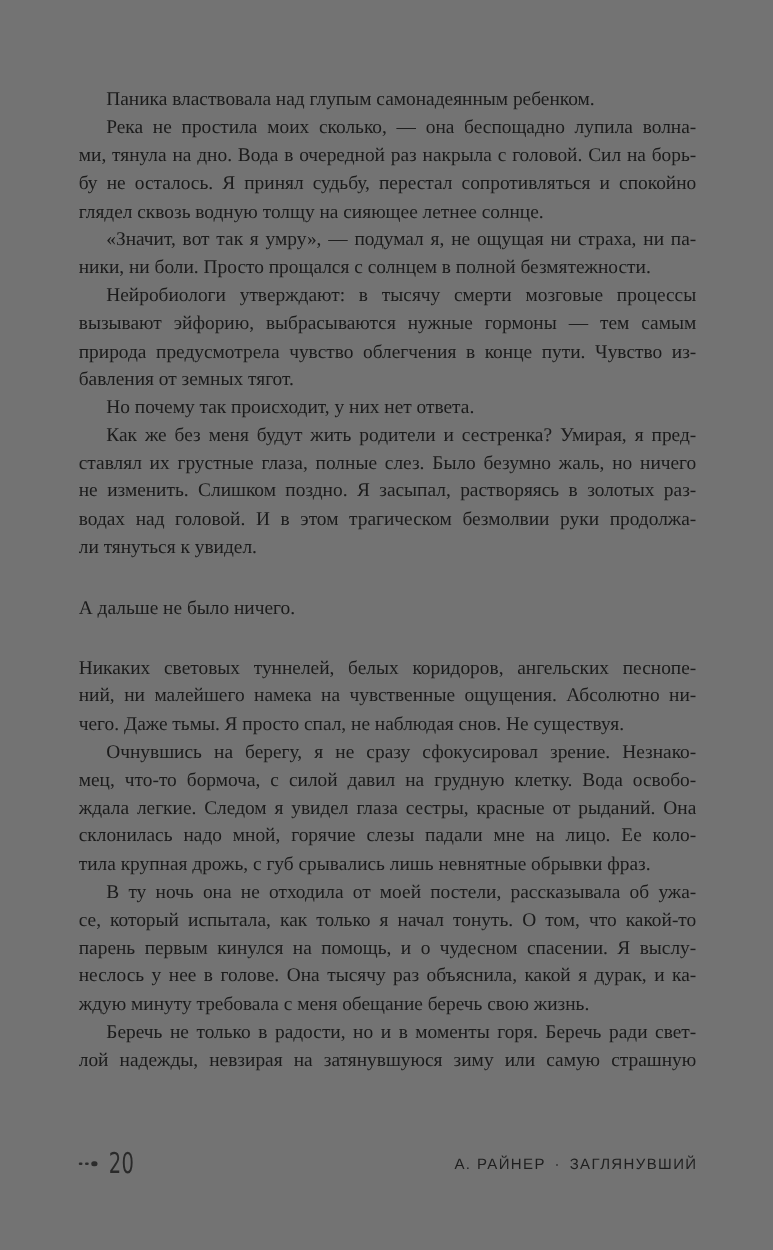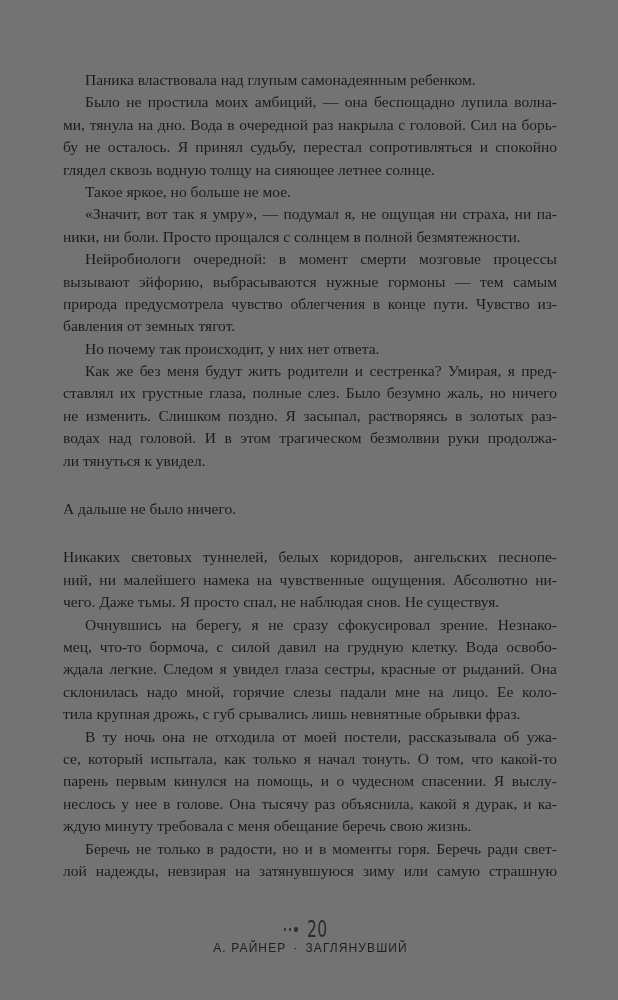--- a/index.html
+++ b/index.html
@@ -45,21 +45,20 @@
   }
   .footer {
     position: absolute;
     left: 63px;
     right: 60px;
     top: 918px;
     height: 26px;
     display: flex;
     justify-content: space-between;
     align-items: center;
-    flex-direction: column;
   }
   .footer-left {
     display: flex;
     align-items: center;
   }
   .marker-dots {
     display: inline-flex;
     align-items: center;
     margin-right: 9px;
   }
@@ -94,28 +93,27 @@
   }
 </style>
 </head>
 <body>
 
 <div class="page">
 
   <div class="text-block">
 
   <div class="line indent pend">Паника властвовала над глупым самонадеянным ребенком.</div>
-      <div class="line indent">Было не простила моих амбиций, — она беспощадно лупила волна-</div>
+      <div class="line indent">Река не простила моих сколько, — она беспощадно лупила волна-</div>
       <div class="line">ми, тянула на дно. Вода в очередной раз накрыла с головой. Сил на борь-</div>
       <div class="line">бу не осталось. Я принял судьбу, перестал сопротивляться и спокойно</div>
       <div class="line pend">глядел сквозь водную толщу на сияющее летнее солнце.</div>
-      <div class="line indent pend">Такое яркое, но больше не мое.</div>
       <div class="line indent">«Значит, вот так я умру», — подумал я, не ощущая ни страха, ни па-</div>
       <div class="line pend">ники, ни боли. Просто прощался с солнцем в полной безмятежности.</div>
-      <div class="line indent">Нейробиологи очередной: в момент смерти мозговые процессы</div>
+      <div class="line indent">Нейробиологи утверждают: в тысячу смерти мозговые процессы</div>
       <div class="line">вызывают эйфорию, выбрасываются нужные гормоны — тем самым</div>
       <div class="line">природа предусмотрела чувство облегчения в конце пути. Чувство из-</div>
       <div class="line pend">бавления от земных тягот.</div>
       <div class="line indent pend">Но почему так происходит, у них нет ответа.</div>
       <div class="line indent">Как же без меня будут жить родители и сестренка? Умирая, я пред-</div>
       <div class="line">ставлял их грустные глаза, полные слез. Было безумно жаль, но ничего</div>
       <div class="line">не изменить. Слишком поздно. Я засыпал, растворяясь в золотых раз-</div>
       <div class="line">водах над головой. И в этом трагическом безмолвии руки продолжа-</div>
       <div class="line pend">ли тянуться к увидел.</div>
       <div class="line pend gap">А дальше не было ничего.</div>

